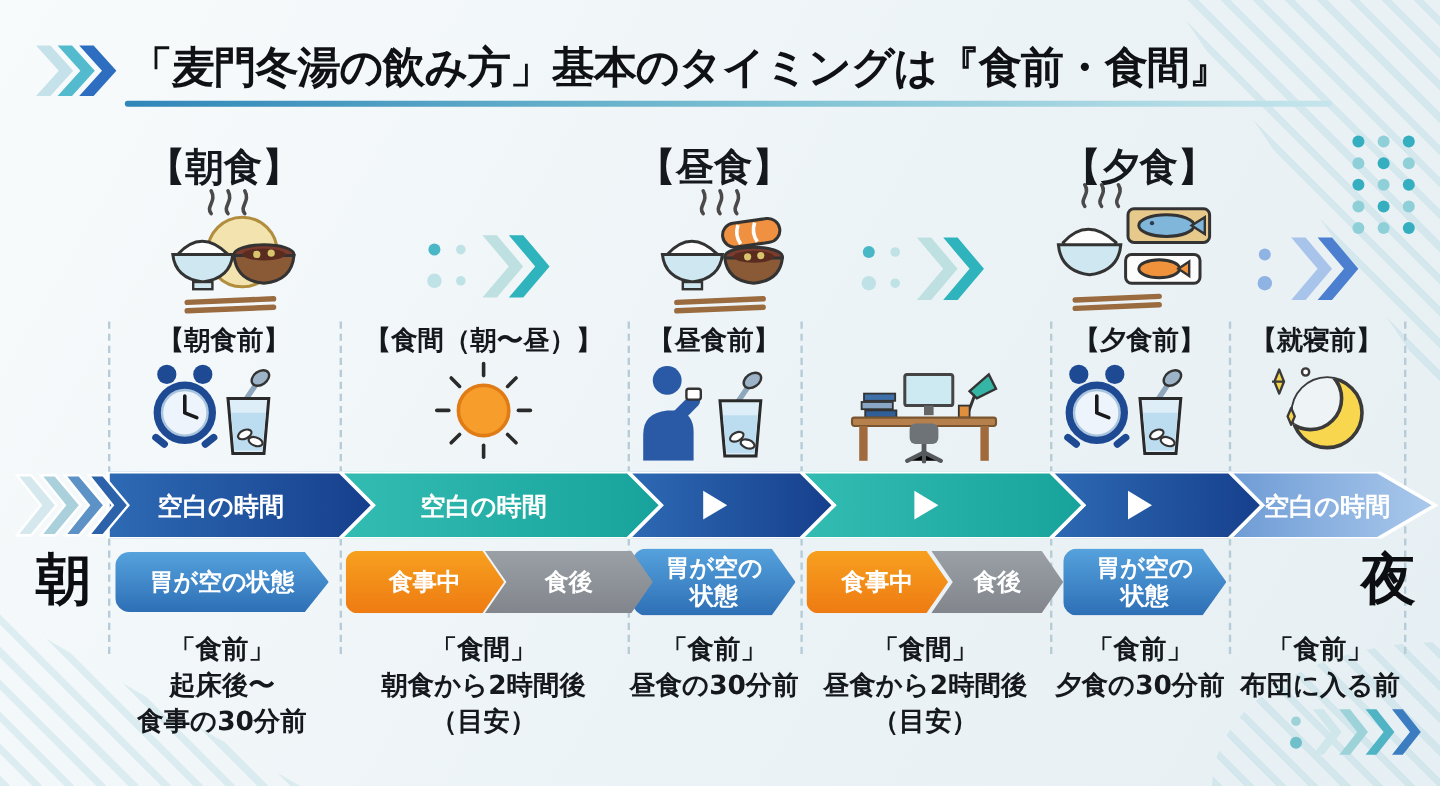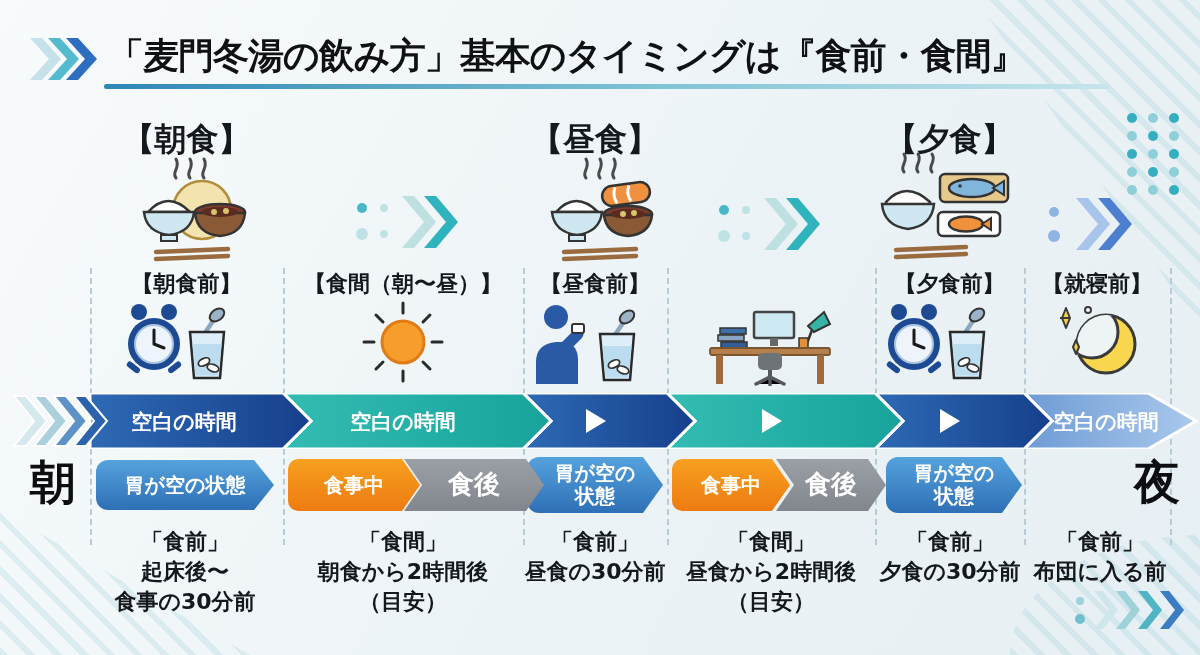--- a/index.html
+++ b/index.html
@@ -20,21 +20,21 @@
   .badges{position:absolute;left:0;top:457px;width:1200px;height:56px;padding-left:20px;}
   .badge{position:absolute;display:flex;flex-direction:column;align-items:center;justify-content:center;
     color:#fff;font-weight:700;text-align:center;line-height:1.15;}
   .badge span{display:block;}
   .badge.stomach{background:linear-gradient(180deg,#55a2dd,#2e6fb6);border-radius:12px;
     clip-path:polygon(0 0,calc(100% - 20px) 0,100% 50%,calc(100% - 20px) 100%,0 100%);font-size:20px;}
   .badge.eating{background:linear-gradient(180deg,#f7a01f,#ee7b12);border-radius:10px;
     clip-path:polygon(0 0,calc(100% - 18px) 0,100% 50%,calc(100% - 18px) 100%,0 100%);font-size:20px;z-index:3;
     filter:drop-shadow(2px 2px 0 #fff) drop-shadow(2px -2px 0 #fff);}
   .badge.after{background:linear-gradient(180deg,#9aa0a6,#82868c);
-    clip-path:polygon(0 0,calc(100% - 18px) 0,100% 50%,calc(100% - 18px) 100%,0 100%,18px 50%);font-size:26px;z-index:2;}
+    clip-path:polygon(0 0,calc(100% - 18px) 0,100% 50%,calc(100% - 18px) 100%,0 100%,18px 50%);font-size:20px;z-index:2;}
   .caption{position:absolute;top:527px;font-size:22px;font-weight:800;text-align:center;line-height:1.36;color:#15181c;}
   .abs{position:absolute;}
   svg{display:block;}
 </style>
 </head>
 <body>
 
 <div class="canvas">
 
   <div class="stripes tr"></div>

